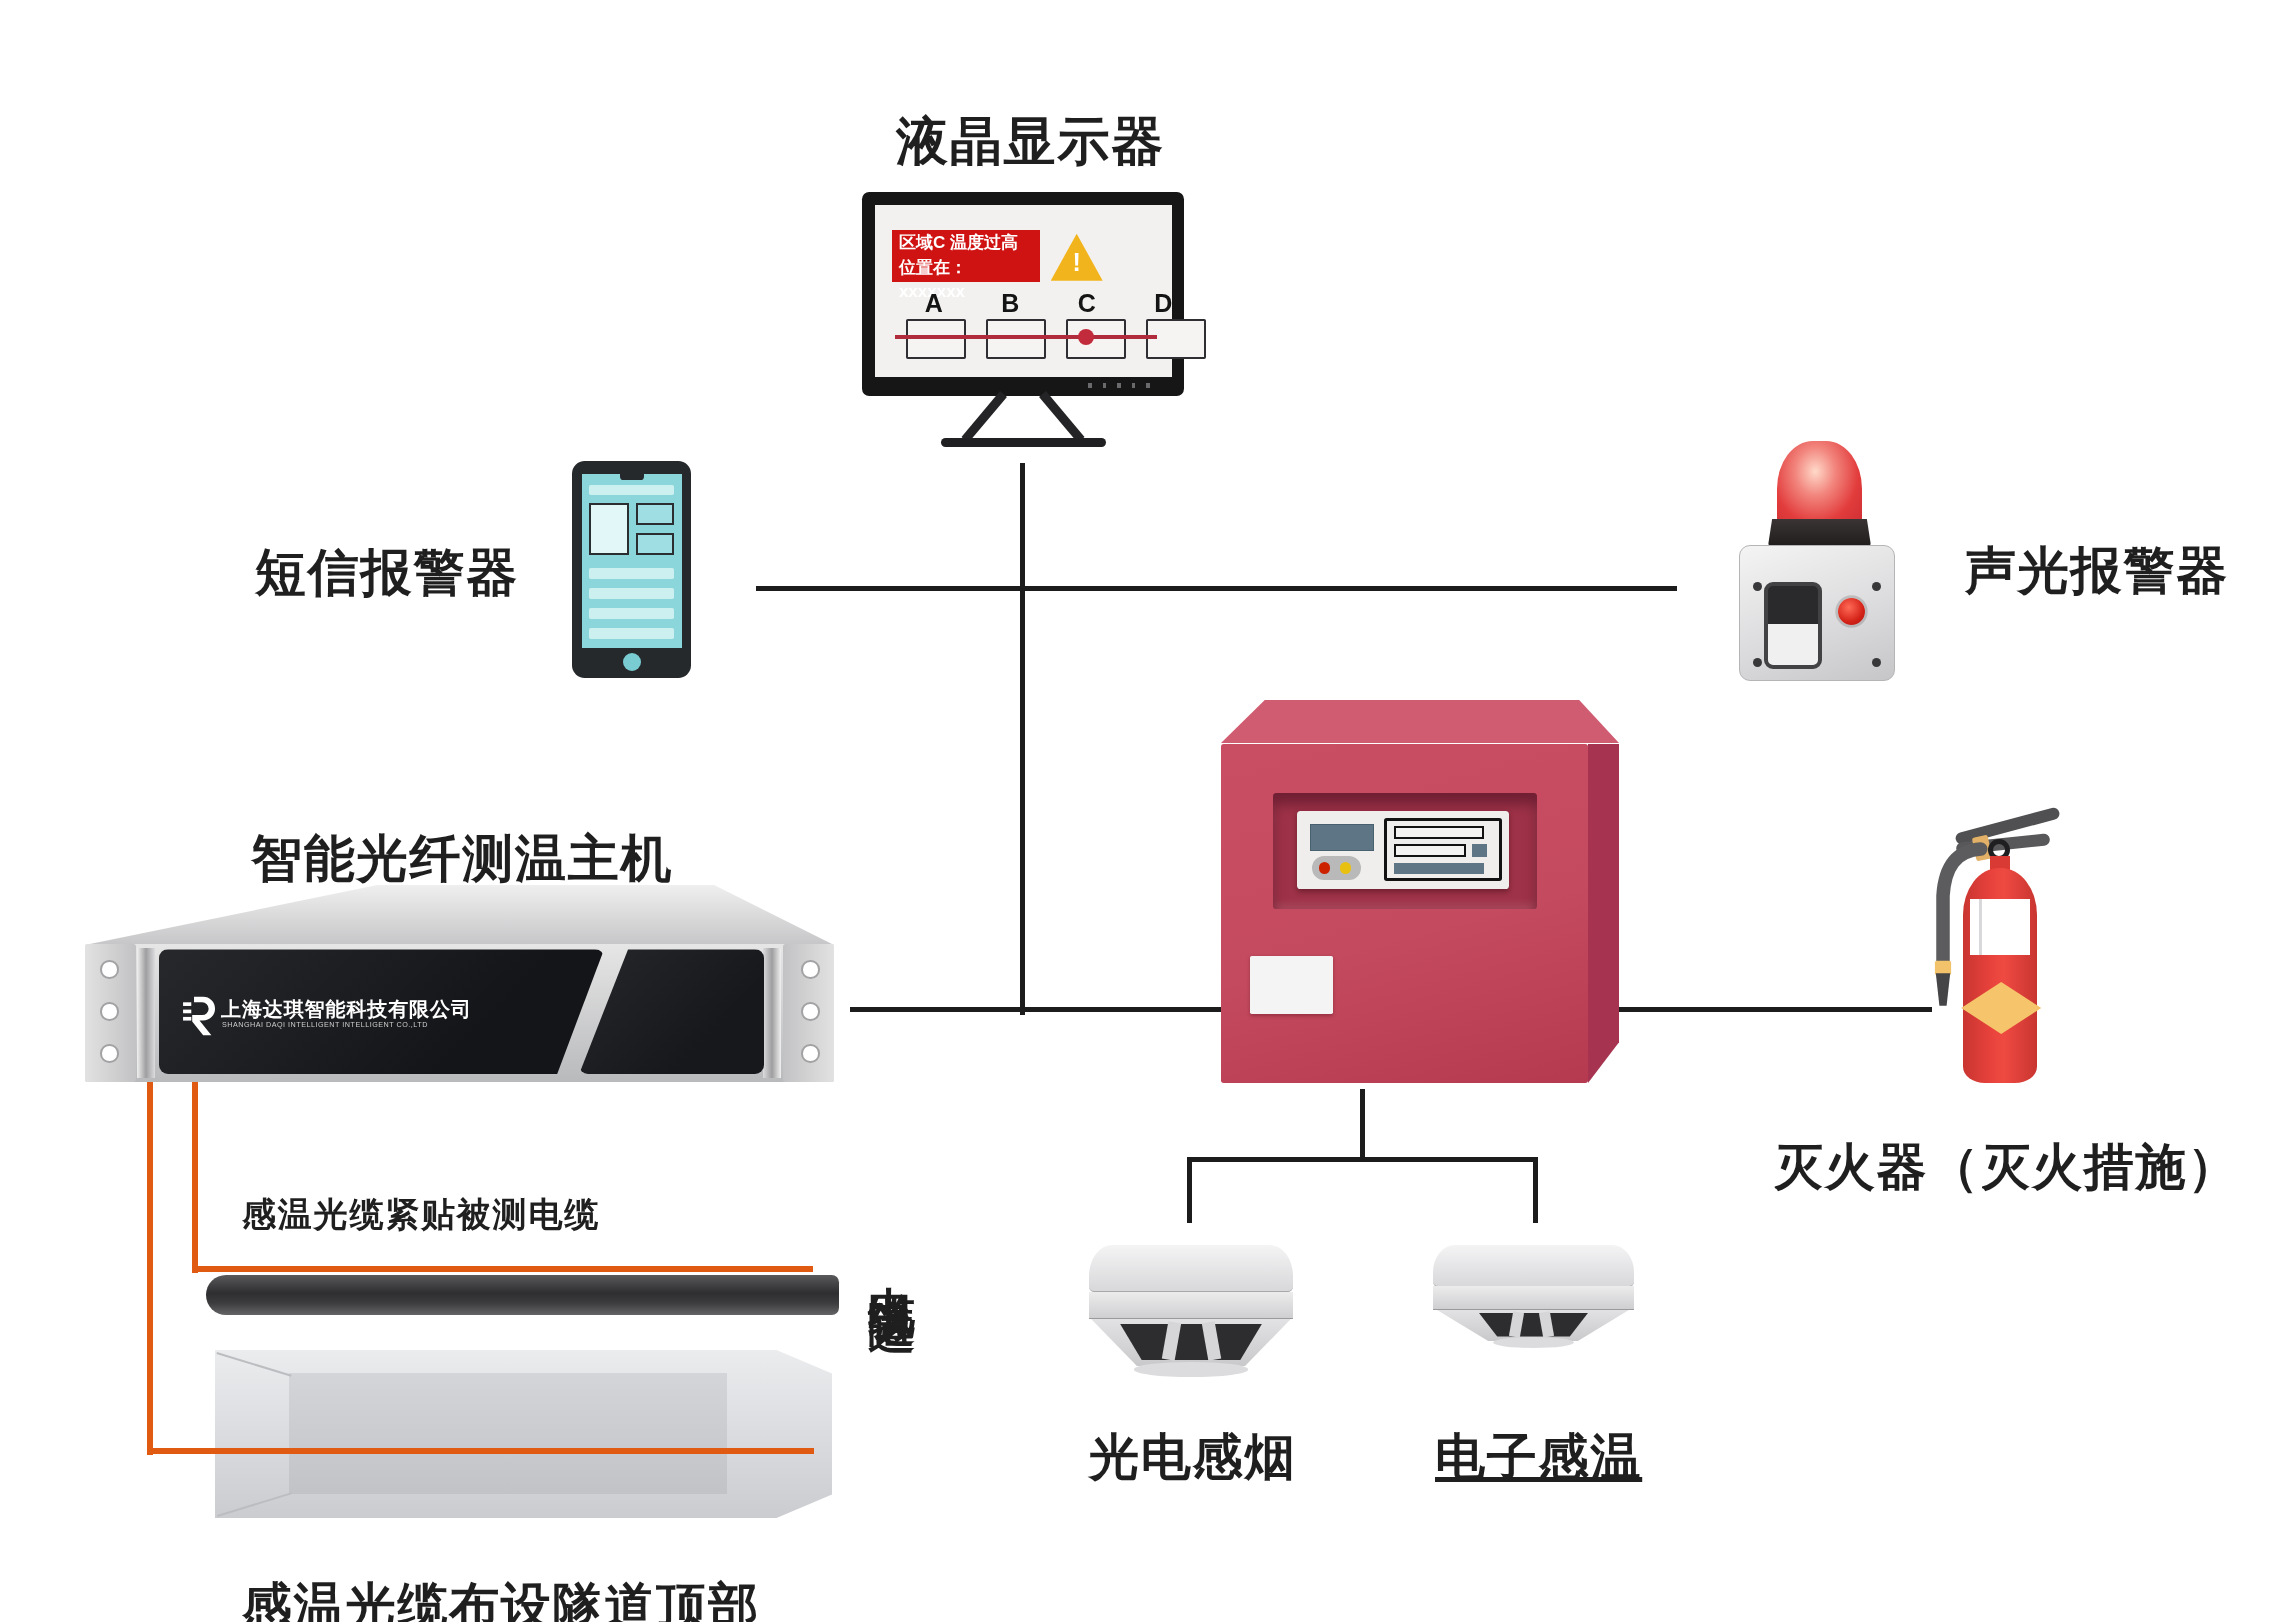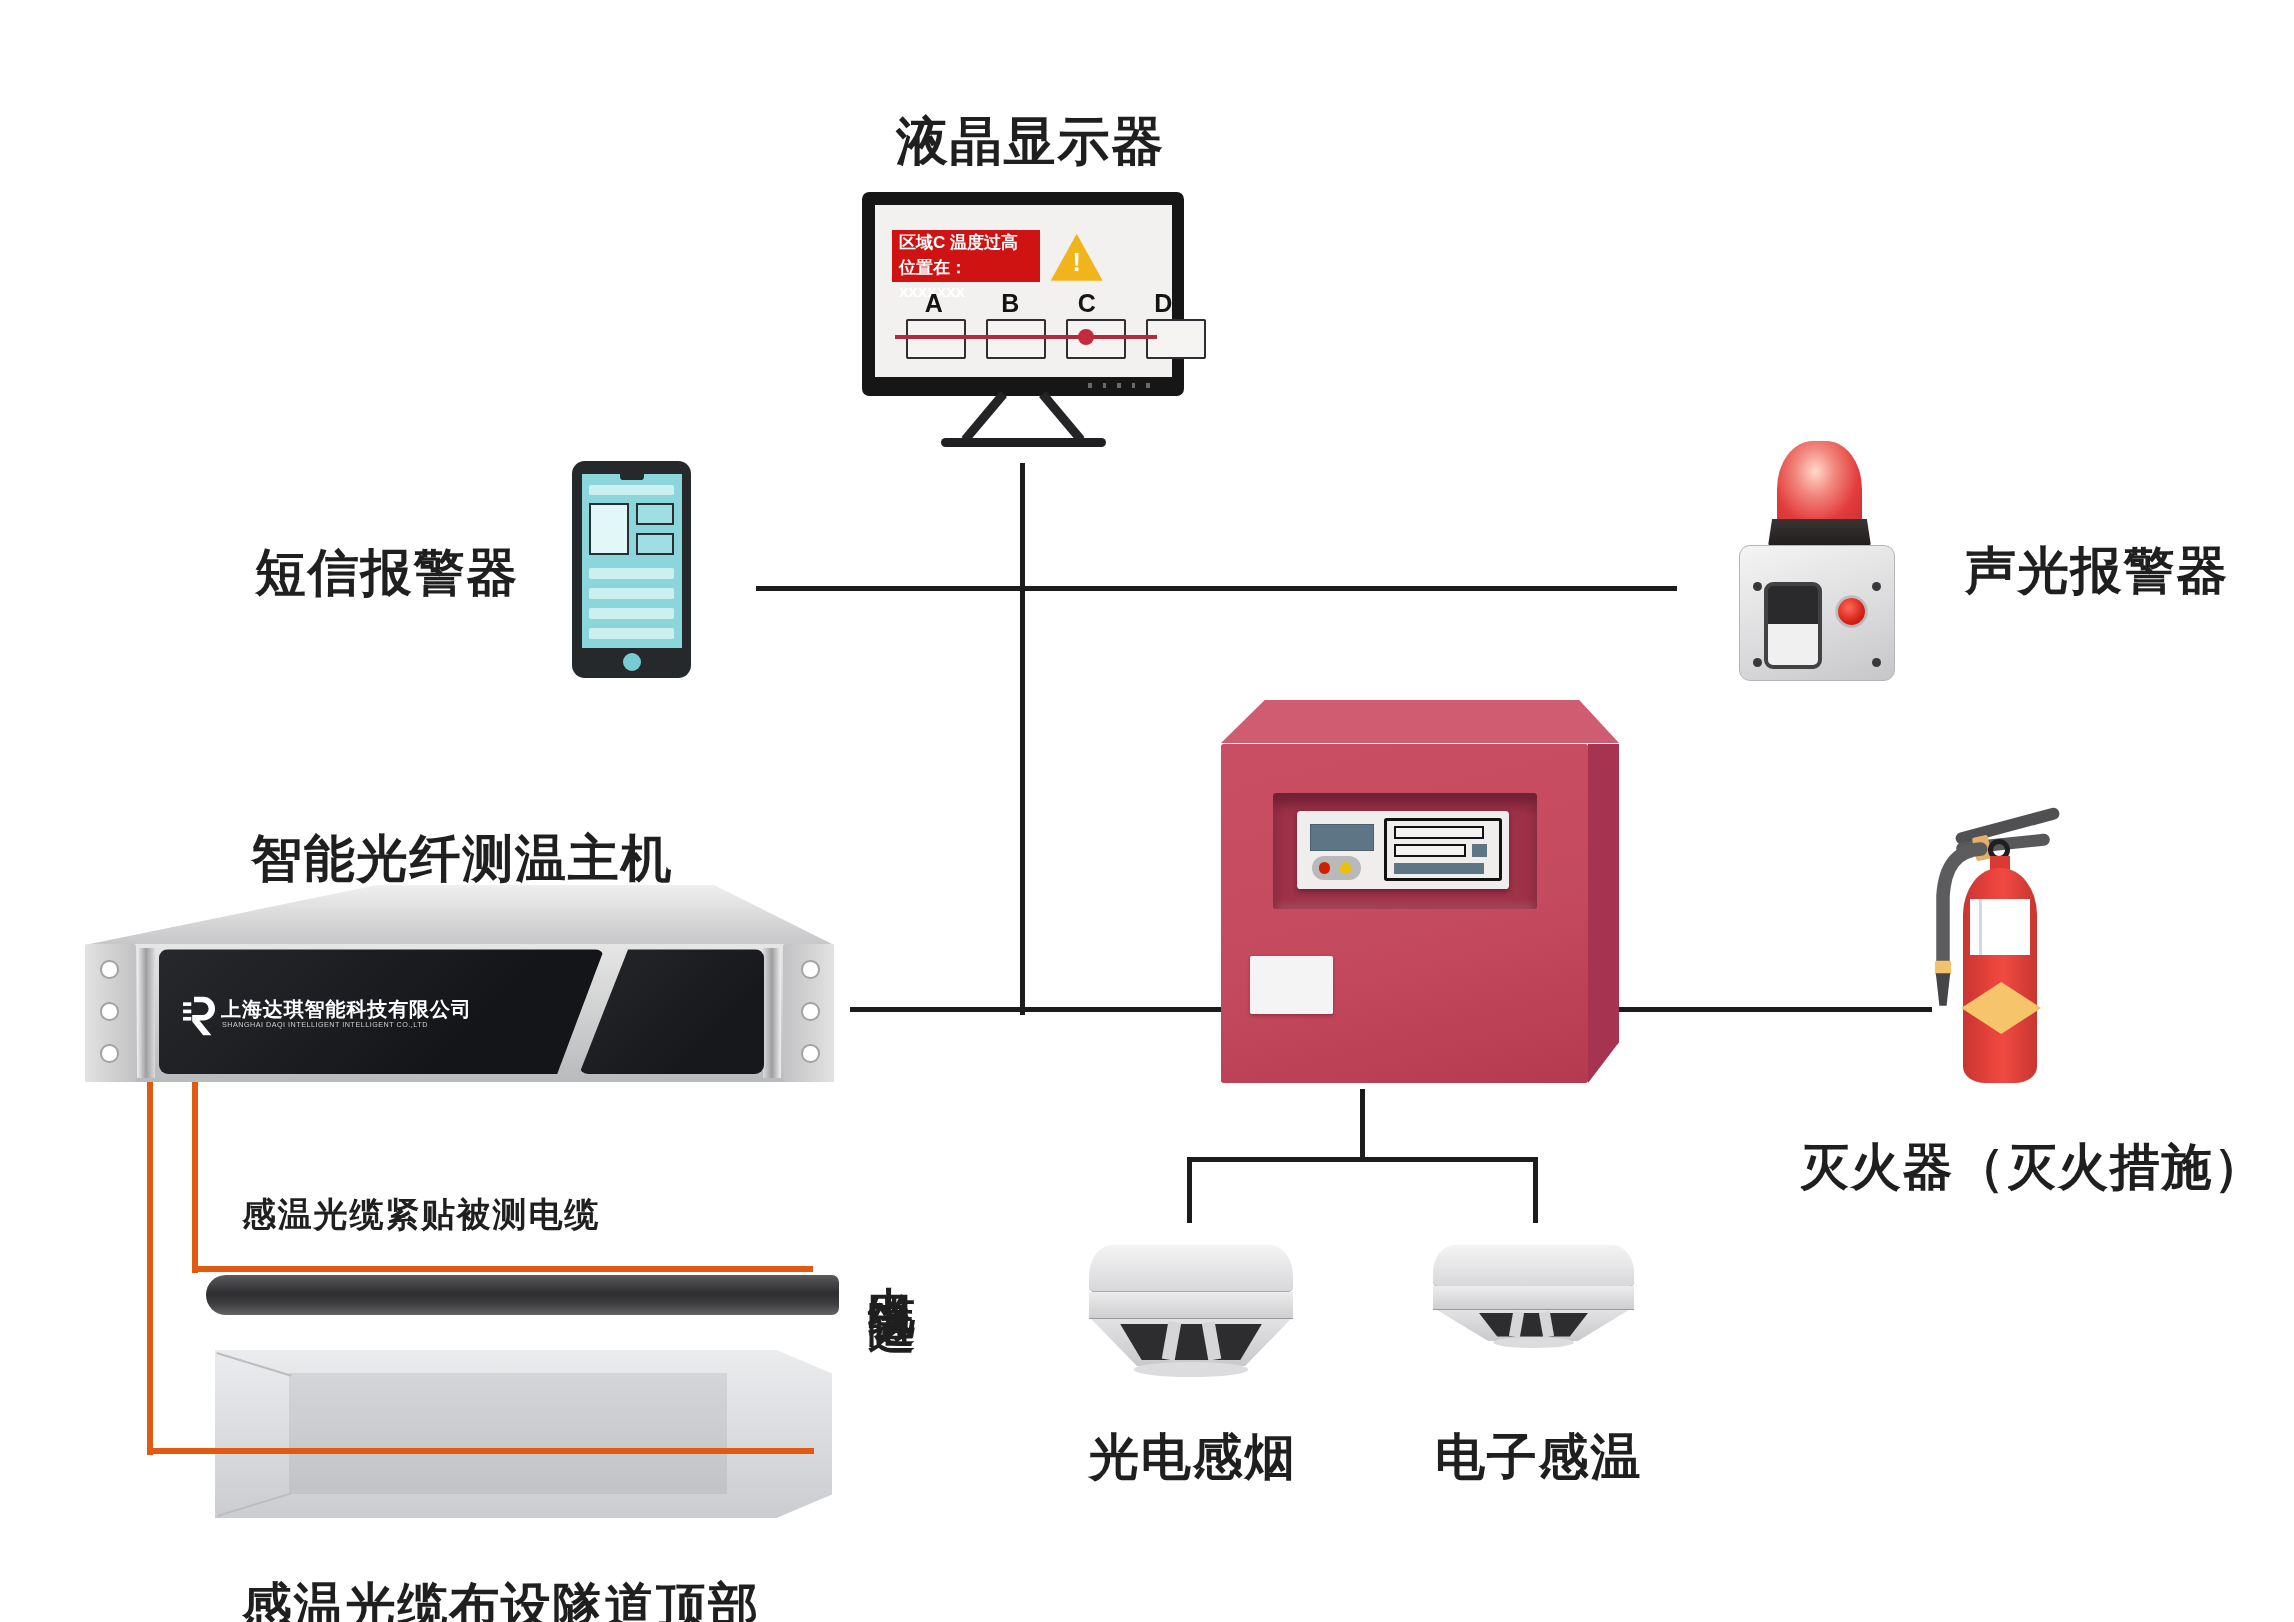--- a/index.html
+++ b/index.html
@@ -145,21 +145,21 @@
       <div class="abs" style="left:87px;top:7.2px;width:118px;height:63px;border:3.6px solid #121212;border-radius:2.7px;background:#efeeec;box-sizing:border-box;">
         <div class="abs" style="left:7.2px;top:4.5px;width:90px;height:13.6px;border:2.7px solid #121212;background:#f4f3f1;box-sizing:border-box;"></div>
         <div class="abs" style="left:7.2px;top:22.6px;width:72px;height:13.6px;border:2.7px solid #121212;background:#f4f3f1;box-sizing:border-box;"></div>
         <div class="abs" style="left:85px;top:22.6px;width:14.5px;height:13.6px;background:#5d7585;"></div>
         <div class="abs" style="left:7.2px;top:42px;width:90px;height:11px;background:#5d7585;"></div>
       </div>
     </div>
     <div class="abs" style="left:29px;top:212px;width:83px;height:58px;background:#f4f4f4;border-radius:1.8px;box-shadow:0 1.8px 3.6px rgba(90,20,30,0.4);"></div>
   </div>
 
-  <div class="lbl" style="left:1773px;top:1134px;font-size:50px;margin-left:26px;">灭火器（灭火措施）</div>
+  <div class="lbl" style="left:1773px;top:1134px;font-size:50px;">灭火器（灭火措施）</div>
 
   <div class="abs" style="left:1954px;top:820px;width:107px;height:11.8px;background:#505052;border-radius:6.3px;transform:rotate(-15deg);"></div>
   <div class="abs" style="left:1956px;top:838px;width:94px;height:11.8px;background:#58585a;border-radius:6.3px;transform:rotate(-6deg);"></div>
   <div class="abs" style="left:1974px;top:836px;width:16.3px;height:23.5px;background:#e2b066;border-radius:2.7px;transform:rotate(-12deg);"></div>
   <div class="abs" style="left:1988px;top:839px;width:22px;height:22px;border:5.4px solid #1f1f21;border-radius:50%;box-sizing:border-box;"></div>
   <svg class="abs" style="left:1925px;top:836px;" width="72" height="181" viewBox="0 0 80 200">
     <path d="M62 14 C 34 16, 22 34, 20 66 L 20 148" stroke="#5c5c5e" stroke-width="15" fill="none" stroke-linecap="round"></path>
     <rect x="11" y="138" width="18" height="16" fill="#f2c36b" rx="2"></rect>
     <path d="M12 152 L28 152 L24 188 L16 188 Z" fill="#454547"></path>
   </svg>
@@ -200,16 +200,16 @@
     <div class="abs" style="left:1.8px;top:3.6px;width:201px;height:42px;border-radius:22px 22px 5.4px 5.4px / 27px 27px 5.4px 5.4px;background:linear-gradient(180deg,#f4f4f5,#d8d8da);border-bottom:1.8px solid #a8a8aa;box-sizing:border-box;"></div>
     <div class="abs" style="left:1.8px;top:45px;width:201px;height:23.5px;background:linear-gradient(180deg,#ececed,#cfcfd1);border-bottom:0.9px solid #9a9a9c;box-sizing:border-box;"></div>
     <div class="abs" style="left:0;top:69px;width:204px;height:31px;clip-path:polygon(3% 0,97% 0,72% 100%,28% 100%);background:linear-gradient(#e2e2e4,#c9c9cb);"></div>
     <div class="abs" style="left:42px;top:72px;width:121px;height:23.5px;clip-path:polygon(5% 0,95% 0,80% 100%,20% 100%);background:#2d2d2f;"></div>
     <div class="vent-sep" style="left:80px;top:71px;width:11px;height:25px;transform:rotate(10deg);"></div>
     <div class="vent-sep" style="left:110px;top:71px;width:11px;height:25px;transform:rotate(-10deg);"></div>
     <div class="abs" style="left:62px;top:96px;width:81px;height:11px;border-radius:50%;background:#dcdcde;"></div>
   </div>
 
   <div class="lbl" style="left:1089px;top:1424px;font-size:50px;text-align:center;">光电感烟</div>
-  <div class="lbl" style="left:1435px;top:1424px;font-size:50px;">电子感温</div>
+  <div class="lbl" style="left:1435px;top:1424px;font-size:50px;text-decoration:underline;">电子感温</div>
 
 </div>
 
 
 </body></html>

